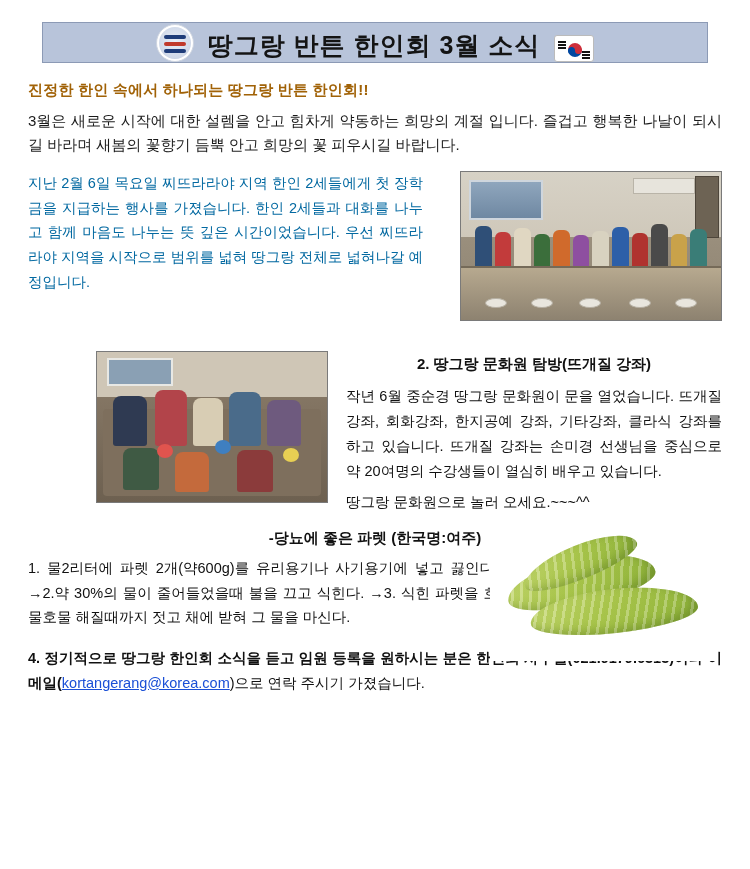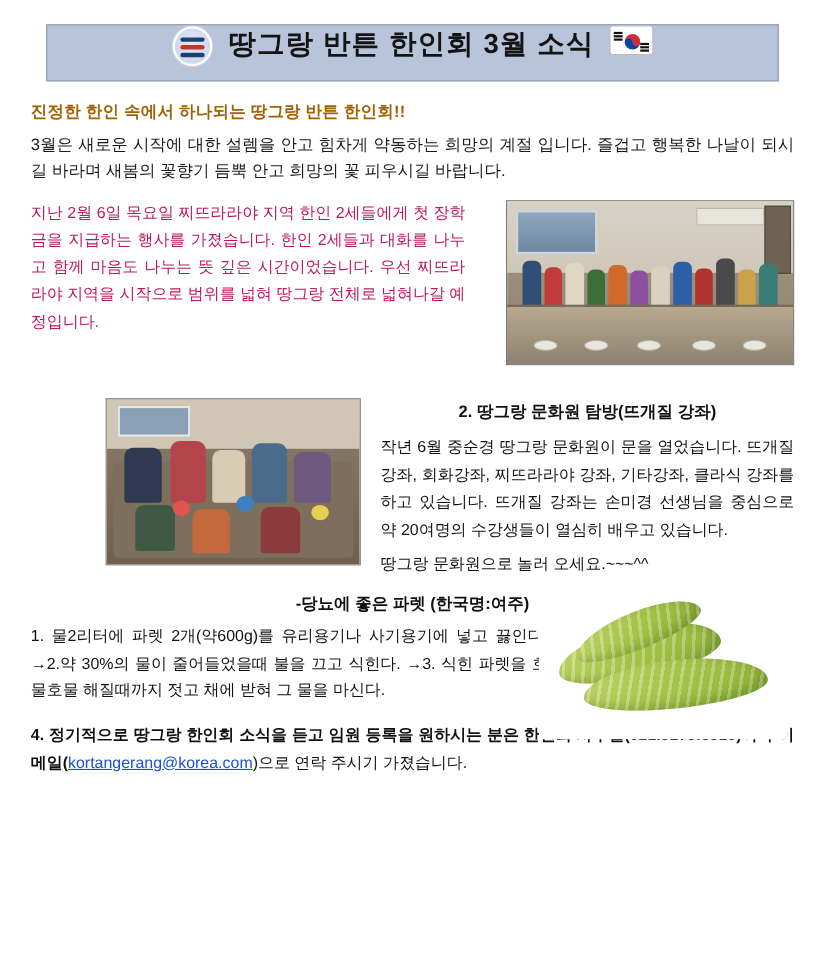--- a/index.html
+++ b/index.html
@@ -20,24 +20,24 @@
     width: 750px;
     min-height: 869px;
     padding: 14px 28px 10px 28px;
     position: relative;
   }
 
   
   .banner {
     background: #b8c4da;
     border: 1px solid #8c9ab5;
-    height: 52px;
+    height: 41px;
     margin: 8px 14px 18px 14px;
     display: flex;
-    align-items: flex-start;
+    align-items: flex-end;
     justify-content: center;
     gap: 14px;
     position: relative;
   }
   .banner-title {
     font-size: 25px;
     font-weight: bold;
     letter-spacing: 1px;
     color: #141414;
     white-space: nowrap;
@@ -133,21 +133,21 @@
     text-align: center;
   }
 
   
   .sec1 { position: relative; }
   .sec1-text {
     width: 395px;
     font-size: 14.5px;
     line-height: 1.72;
     text-align: justify;
-    color: #be185d;
+    color: #0369a1;
   }
   .photo {
     border: 1px solid #7a7a7a;
     overflow: hidden;
     position: relative;
   }
   .photo-1 {
     position: absolute;
     right: 0; top: 0;
     width: 262px; height: 150px;
@@ -330,21 +330,21 @@
       <span class="ph2-p" style="left:170px; top:48px; width:34px; height:46px; background:#6e5a7e;"></span>
       <span class="ph2-p" style="left:26px;  top:96px; width:36px; height:42px; background:#3f5a44;"></span>
       <span class="ph2-p" style="left:78px;  top:100px; width:34px; height:40px; background:#c46a3c;"></span>
       <span class="ph2-p" style="left:140px; top:98px; width:36px; height:42px; background:#8b3b3b;"></span>
       <span class="ph2-yarn" style="left:60px;  top:92px; background:#e0544e;"></span>
       <span class="ph2-yarn" style="left:118px; top:88px; background:#3f7fc0;"></span>
       <span class="ph2-yarn" style="left:186px; top:96px; background:#e8cf53;"></span>
     </div>
     <div class="sec2-text">
       <div class="sub-title">2. 땅그랑 문화원 탐방(뜨개질 강좌)</div>
-      <div>작년 6월 중순경 땅그랑 문화원이 문을 열었습니다. 뜨개질강좌, 회화강좌, 찌뜨라라야 강좌, 기타강좌, 클라식 강좌를 하고 있습니다. 뜨개질 강좌는 손미경 선생님을 중심으로 약 20여명의 수강생들이 열심히 배우고 있습니다.</div>
+      <div>작년 6월 중순경 땅그랑 문화원이 문을 열었습니다. 뜨개질강좌, 회화강좌, 한지공예 강좌, 기타강좌, 클라식 강좌를 하고 있습니다. 뜨개질 강좌는 손미경 선생님을 중심으로 약 20여명의 수강생들이 열심히 배우고 있습니다.</div>
       <div style="margin-top:6px;">땅그랑 문화원으로 놀러 오세요.~~~^^</div>
     </div>
   </div>
 
   <div class="clear"></div>
 
   <div class="sec3" style="margin-top:14px;">
     <div class="photo-3">
       <span class="ph3-bg"></span>
       <span class="gourd" style="left:16px;  top:30px; width:150px; height:46px; transform:rotate(-12deg);"></span>

